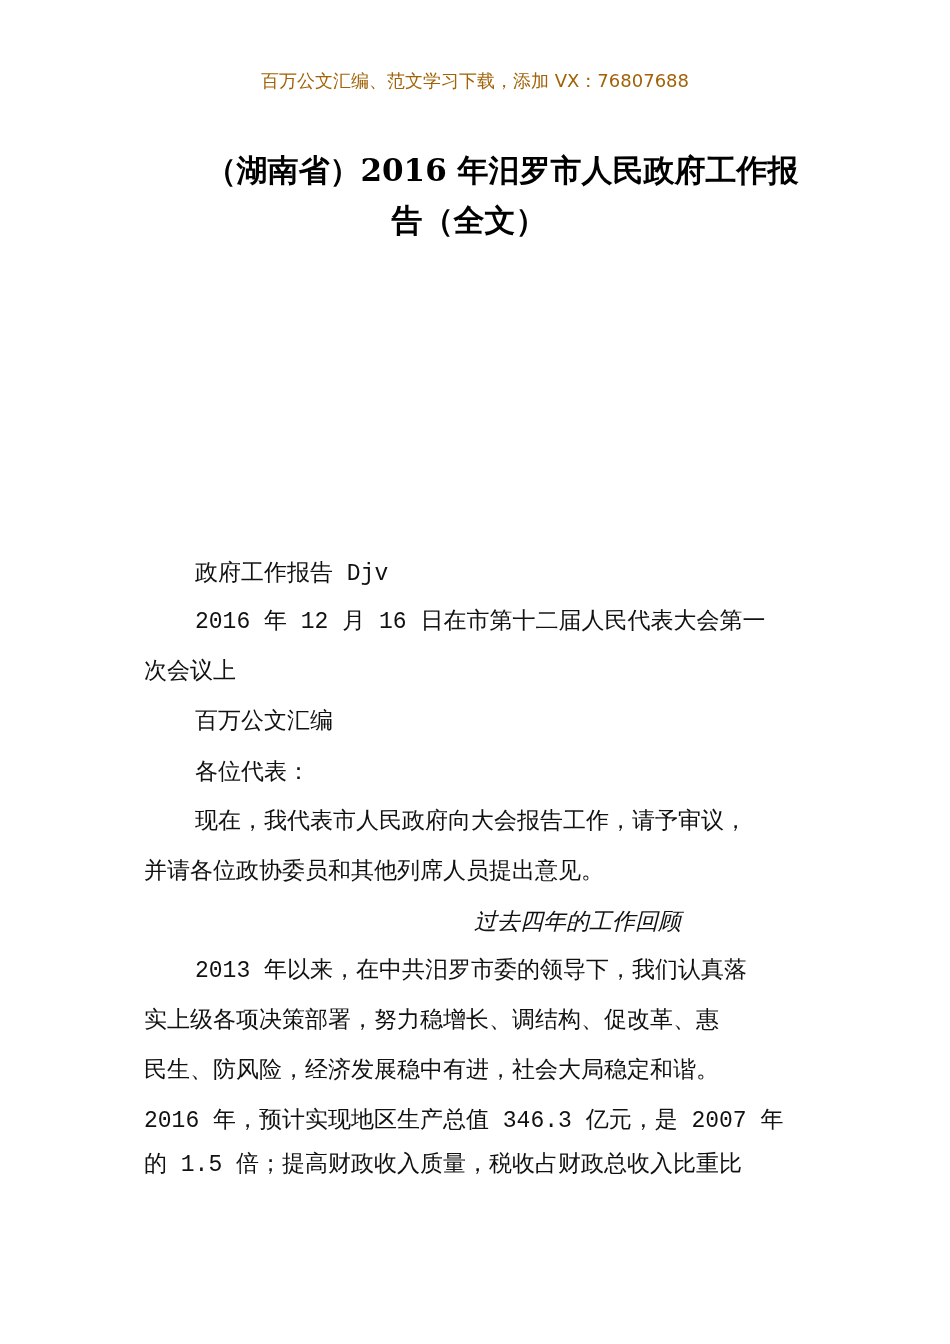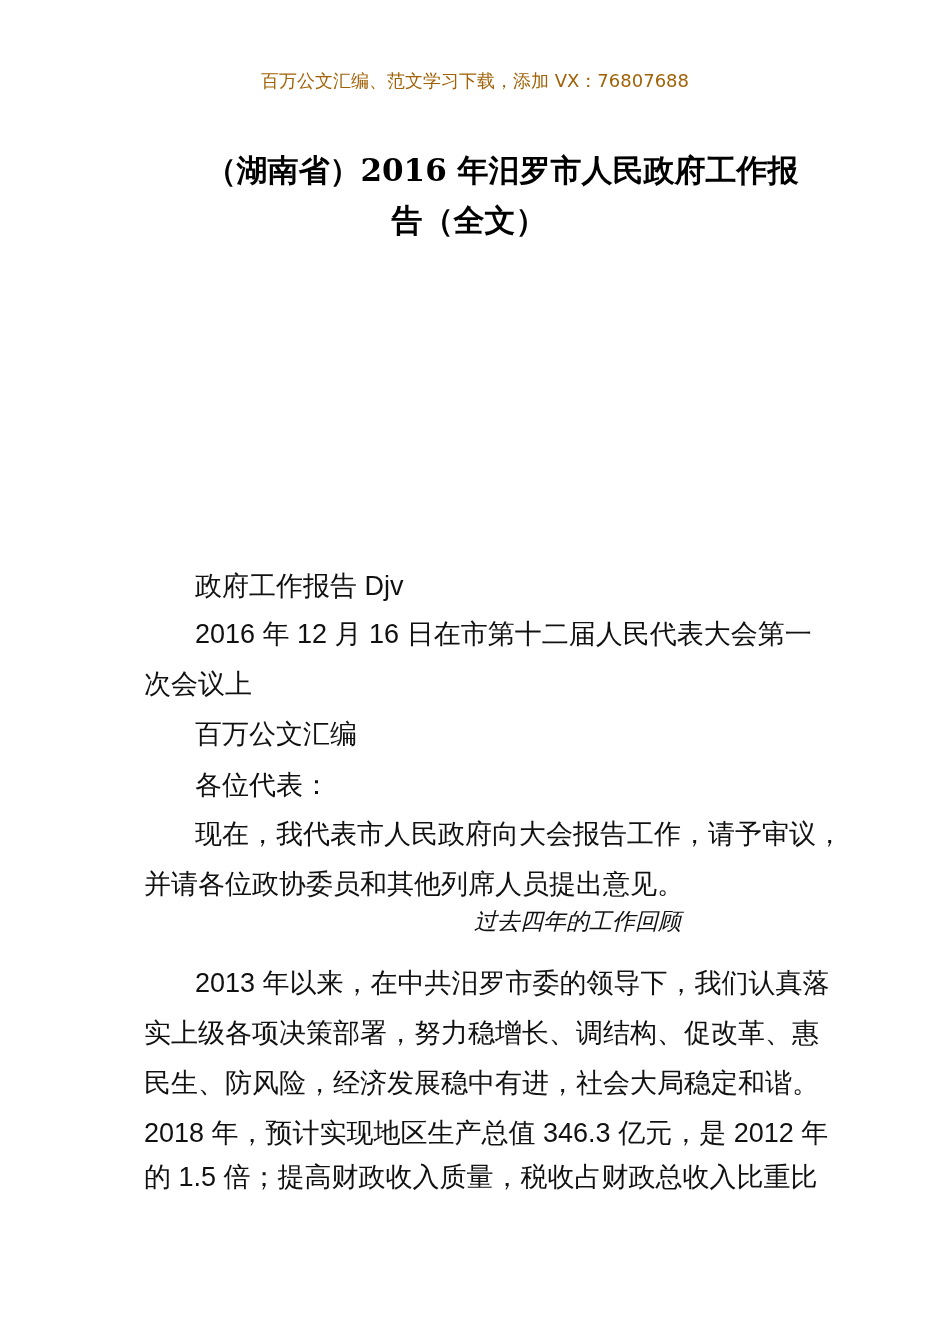--- a/index.html
+++ b/index.html
@@ -34,26 +34,25 @@
       font-family: "DejaVu Serif", serif;
       font-weight: bold;
       font-size: 31px;
       line-height: 40px;
       color: #000000;
     }
     .title-line-1 { top: 150px; left: 0px; padding-left: 27px; }
     .title-line-2 { top: 200px; left: -6px; }
     .body-line {
       position: absolute;
-      font-family: Liberation Sans, sans-serif;
-      font-size: 27px;
+      font-family: Liberation Mono, monospace;
+      font-size: 23px;
       line-height: 34px;
       color: #111111;
       white-space: nowrap;
-      margin-top: 12px;
     }
     .indent { left: 195px; }
     .noindent { left: 144px; }
     .center-heading {
       position: absolute;
       left: 474px;
       font-family: "DejaVu Sans", sans-serif;
       font-size: 23px;
       line-height: 34px;
       color: #111111;
@@ -77,16 +76,16 @@
   <div class="body-line indent" style="top:705px;">百万公文汇编</div>
   <div class="body-line indent" style="top:756px;">各位代表：</div>
   <div class="body-line indent" style="top:805px;">现在，我代表市人民政府向大会报告工作，请予审议，</div>
   <div class="body-line noindent" style="top:855px;">并请各位政协委员和其他列席人员提出意见。</div>
 
   <div class="center-heading" style="top:904px;">过去四年的工作回顾</div>
 
   <div class="body-line indent" style="top:954px;">2013 年以来，在中共汨罗市委的领导下，我们认真落</div>
   <div class="body-line noindent" style="top:1004px;">实上级各项决策部署，努力稳增长、调结构、促改革、惠</div>
   <div class="body-line noindent" style="top:1054px;">民生、防风险，经济发展稳中有进，社会大局稳定和谐。</div>
-  <div class="body-line noindent" style="top:1104px;">2018 年，预计实现地区生产总值 346.3 亿元，是 2012 年</div>
+  <div class="body-line noindent" style="top:1104px;">2016 年，预计实现地区生产总值 346.3 亿元，是 2007 年</div>
   <div class="body-line noindent" style="top:1148px;">的 1.5 倍；提高财政收入质量，税收占财政总收入比重比</div>
 
 </div>
 
 </body></html>

